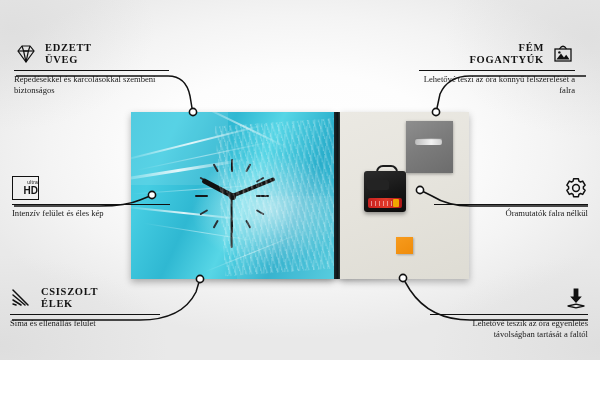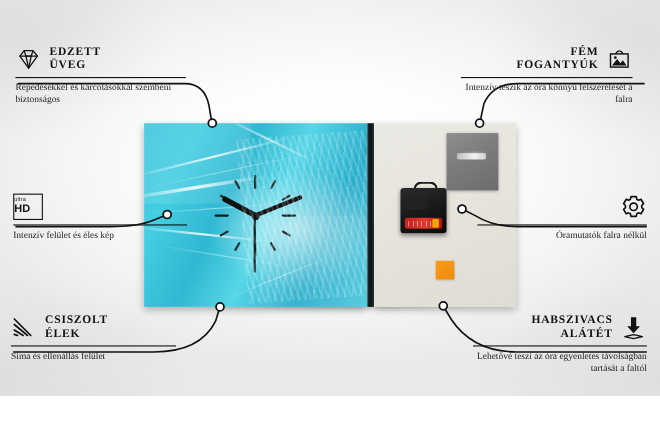--- a/index.html
+++ b/index.html
@@ -98,21 +98,21 @@
   .ico{flex:0 0 auto;width:24px;height:24px;color:#111;}
   .ico svg{display:block;width:24px;height:24px;}
 
   .left  .c-head{justify-content:flex-start;}
   .left  .c-title,.left .c-desc{text-align:left;}
   .right .c-head{justify-content:flex-end;}
   .right .c-title,.right .c-desc{text-align:right;}
 
   
   .hdbox{width:25px;height:22px;border:1.6px solid #111;display:flex;flex-direction:column;
-    align-items:flex-start;justify-content:center;line-height:1;}
+    align-items:flex-end;justify-content:center;line-height:1;}
   .hdbox .u{font-size:5px;letter-spacing:.2px;font-family:"Liberation Sans",sans-serif;color:#111;}
   .hdbox .h{font-size:10px;font-weight:700;font-family:"Liberation Sans",sans-serif;color:#111;margin-top:.5px;}
 </style>
 </head>
 <body>
 
 <div id="stage">
   <div class="vig"></div>
 
   <div id="gshadow"></div>
@@ -284,45 +284,41 @@
       <span class="ico">
         <svg viewBox="0 0 24 24" fill="none" stroke="currentColor" stroke-width="1.3">
           <path d="M8.5 7 Q12 1.5 15.5 7"></path>
           <rect x="4" y="7" width="16" height="12"></rect>
           <path d="M5.4 17.6 L10 11.6 L13 15.4 L15.2 12.8 L18.6 17.6 Z" fill="currentColor" stroke="none"></path>
           <circle cx="8.4" cy="10.4" r="1.2" fill="currentColor" stroke="none"></circle>
         </svg>
       </span>
     </div>
     <div class="c-rule"></div>
-    <div class="c-desc">Intenzív teszik az óra könnyű felszerelését a falra</div>
+    <div class="c-desc">Lehetővé teszi az óra könnyű felszerelését a falra</div>
   </div>
 
   <div class="callout right" style="left:434px;top:176px;width:154px">
     <div class="c-head">
       <span class="ico">
         <svg viewBox="0 0 24 24" fill="none" stroke="currentColor" stroke-width="1.5" stroke-linejoin="round">
           <path d="M9.6 2.8 h4.8 l.5 2.3 1.6 .9 2.2-.9 2.4 4.1 -1.7 1.6 0 1.9 1.7 1.6 -2.4 4.1 -2.2-.9 -1.6 .9 -.5 2.3 h-4.8 l-.5-2.3 -1.6-.9 -2.2 .9 -2.4-4.1 1.7-1.6 0-1.9 -1.7-1.6 2.4-4.1 2.2 .9 1.6-.9 Z"></path>
           <circle cx="12" cy="12" r="3.4"></circle>
         </svg>
       </span>
     </div>
     <div class="c-rule"></div>
     <div class="c-desc">Óramutatók falra nélkül</div>
   </div>
 
   <div class="callout right" style="left:430px;top:286px;width:158px">
     <div class="c-head">
-      <div>
-        <div class="c-title">HABSZIVACS</div>
-        <div class="c-title">ALÁTÉT</div>
-      </div>
       <span class="ico">
         <svg viewBox="0 0 24 24" fill="none" stroke="currentColor" stroke-width="1.3" stroke-linejoin="round">
           <path d="M9.6 2.5 h4.8 v8 h3.4 L12 17 L6.2 10.5 h3.4 Z" fill="currentColor" stroke="none"></path>
           <path d="M12 18.2 L20 20 L12 21.8 L4 20 Z"></path>
         </svg>
       </span>
     </div>
     <div class="c-rule"></div>
-    <div class="c-desc">Lehetővé teszi az óra egyenletes távolságban tartását a faltól</div>
+    <div class="c-desc">Lehetővé teszik az óra egyenletes távolságban tartását a faltól</div>
   </div>
 </div>
 
 </body></html>

